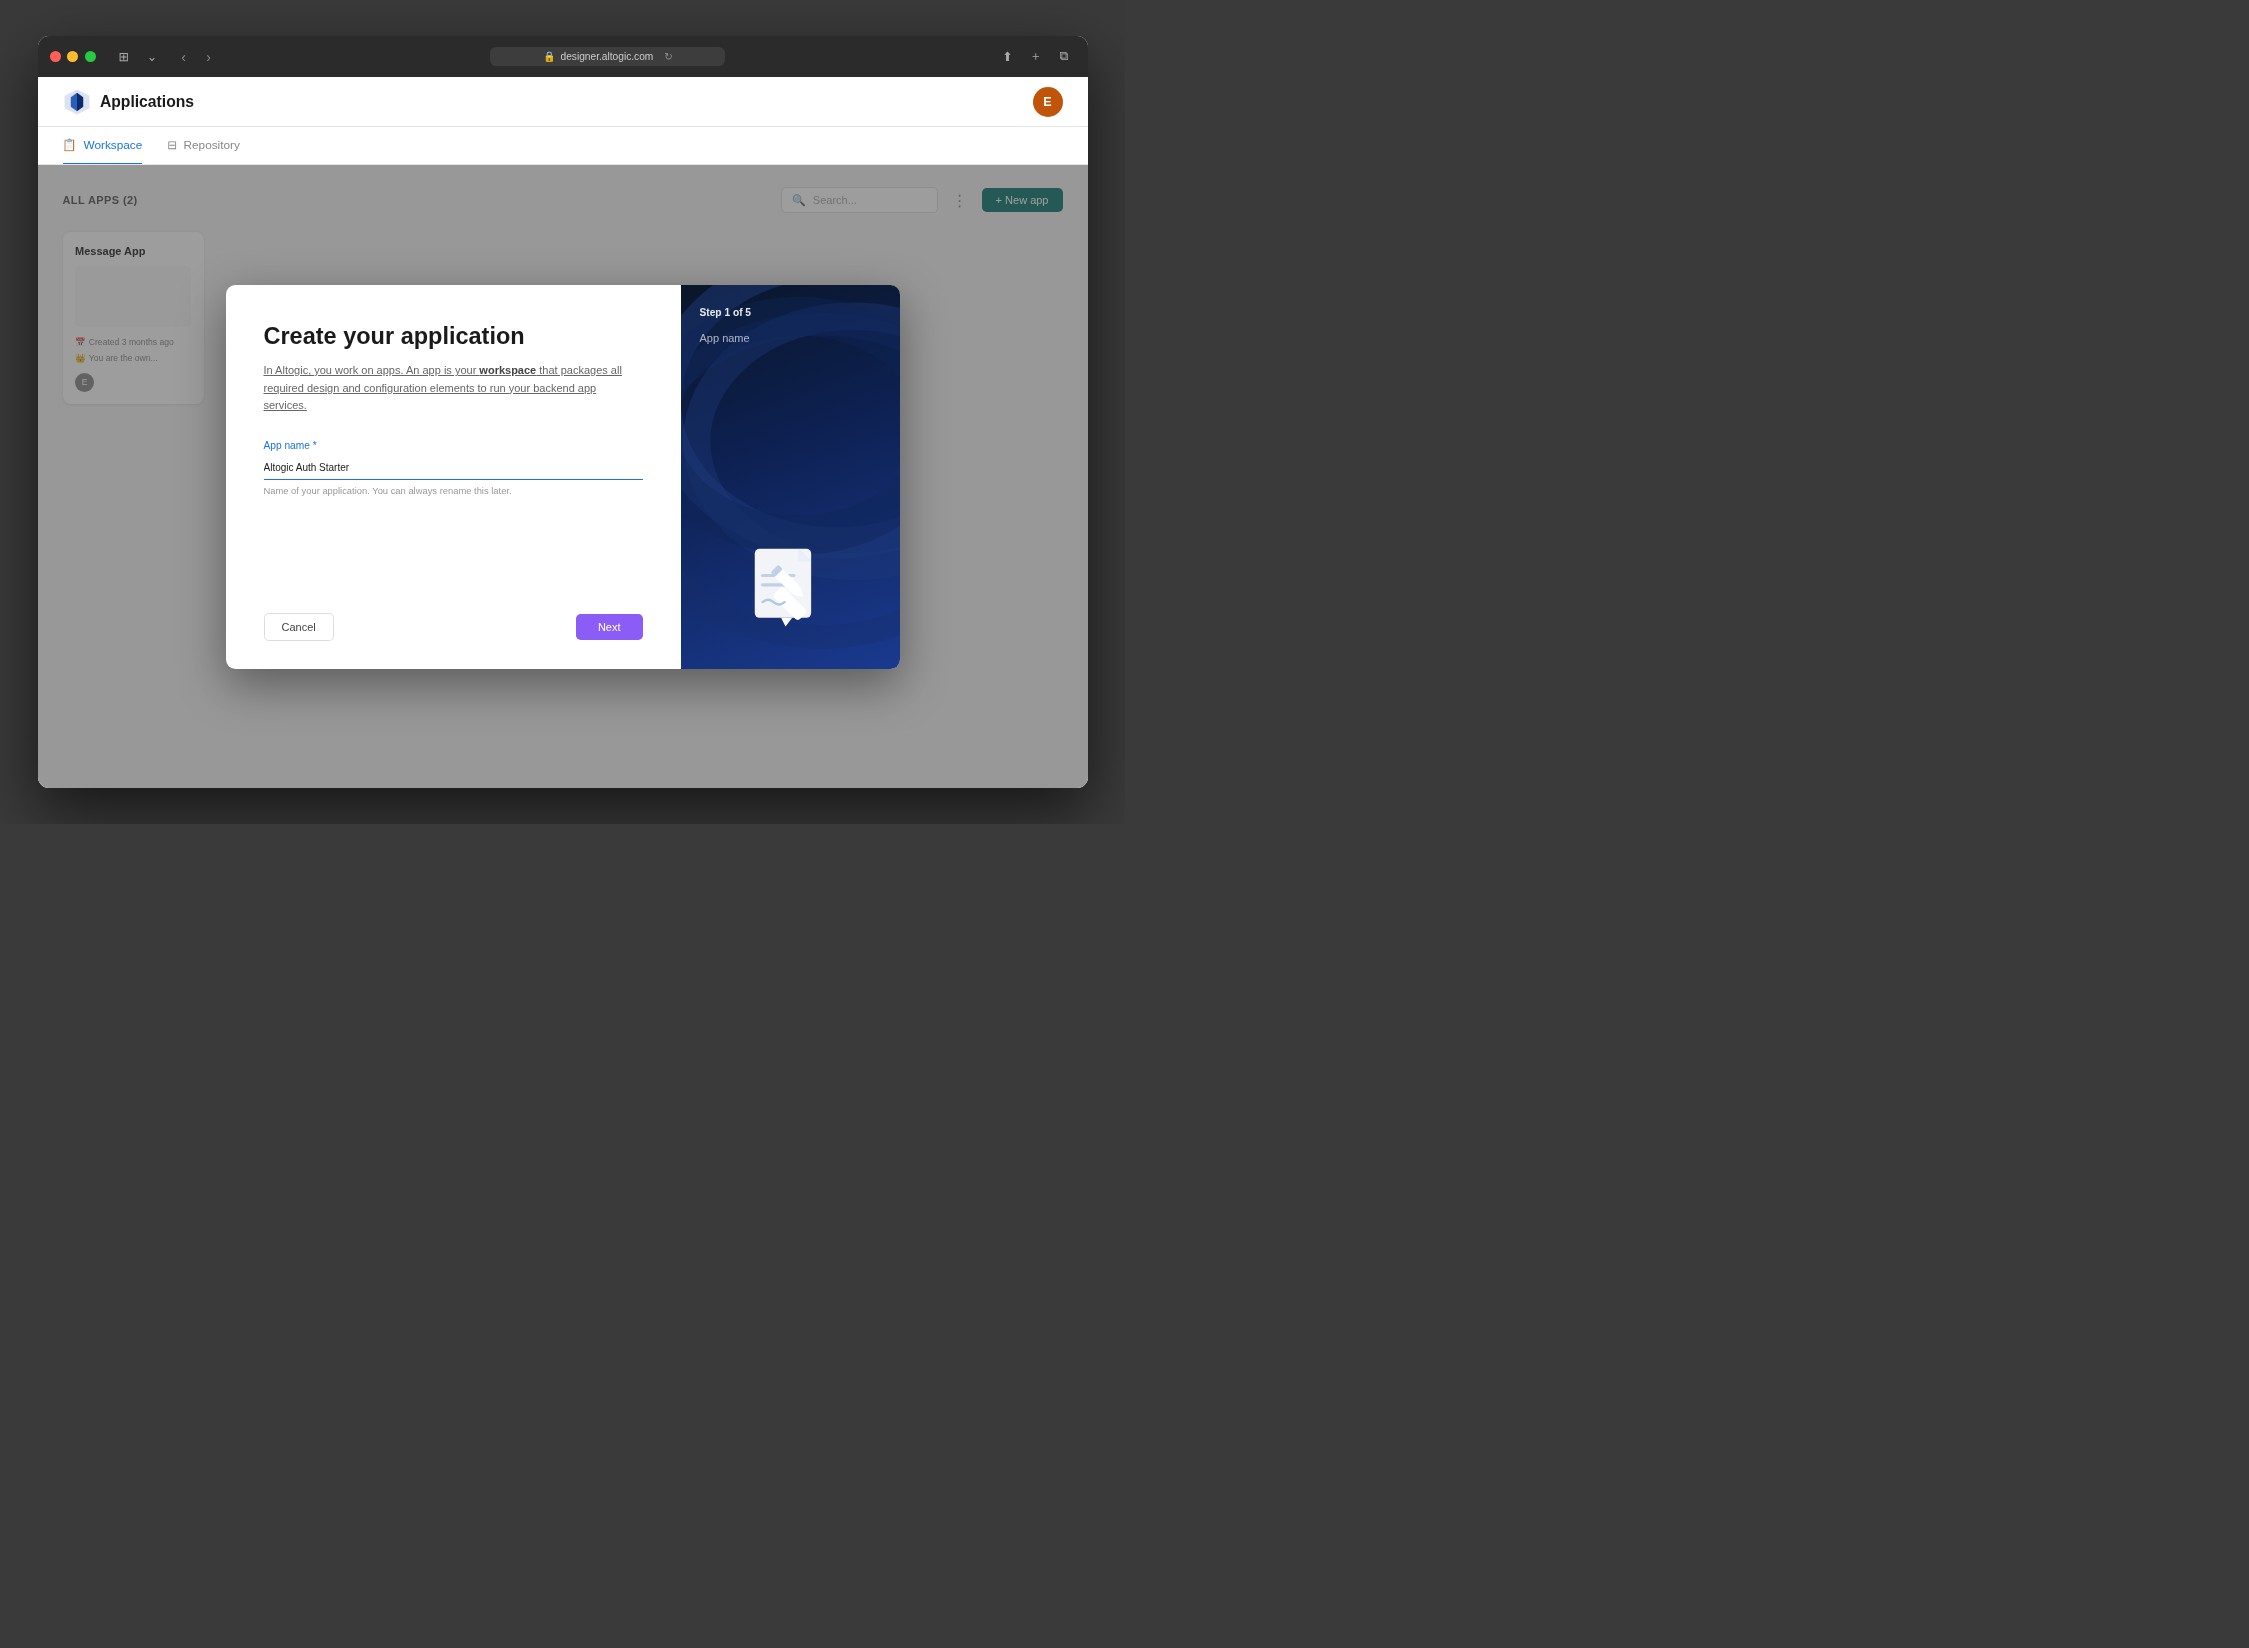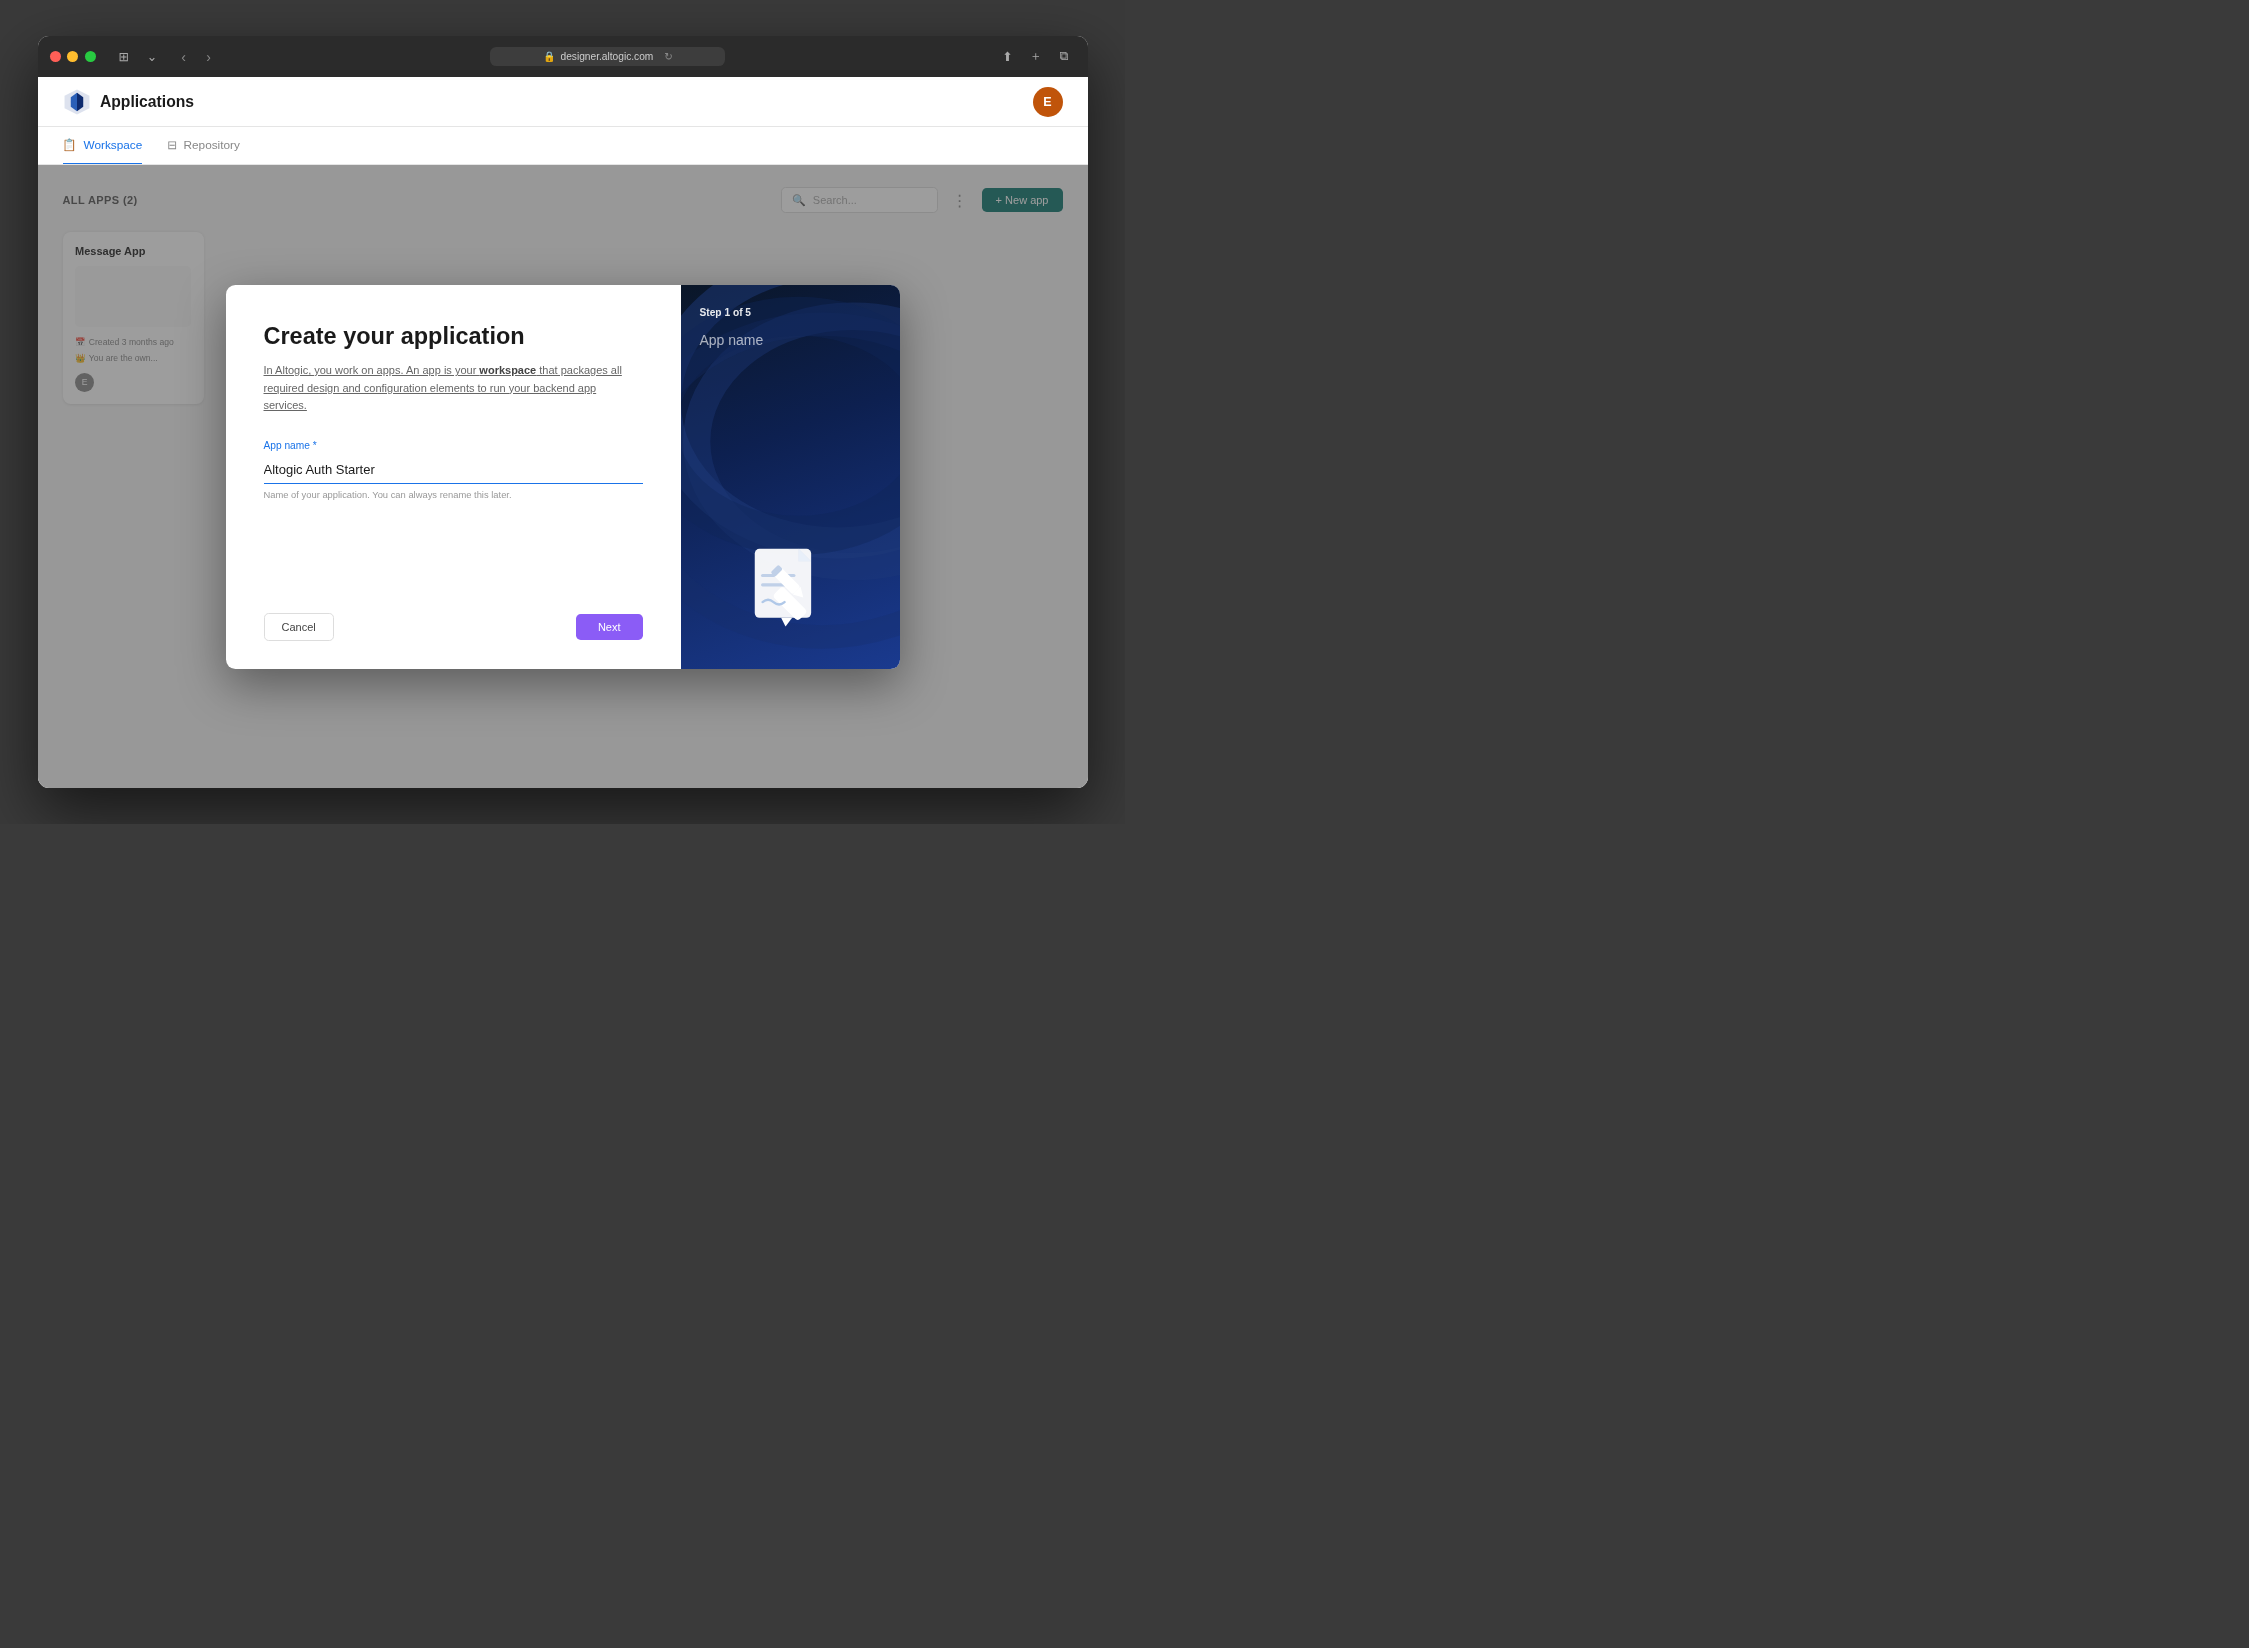--- a/index.html
+++ b/index.html
@@ -384,21 +384,21 @@
       font-weight: 500;
       margin-bottom: 4.7px;
       display: block;
     }
 
     .form-input {
       width: 100%;
       border: none;
       border-bottom: 1.6px solid #1a73e8;
       padding: 6.3px 0;
-      font-size: 13px;
+      font-size: 10px;
       color: #1a1a1a;
       background: transparent;
       outline: none;
     }
 
     .form-hint {
       font-size: 9.4px;
       color: #999;
       margin-top: 4.7px;
     }
@@ -450,21 +450,21 @@
     }
 
     .step-label {
       font-size: 10.2px;
       font-weight: 600;
       color: rgba(255,255,255,0.9);
       margin-bottom: 14px;
     }
 
     .step-sublabel {
-      font-size: 14px;
+      font-size: 11px;
       color: rgba(255,255,255,0.65);
     }
 
     
     .wave-decoration {
       position: absolute;
       inset: 0;
       z-index: 1;
     }
 

